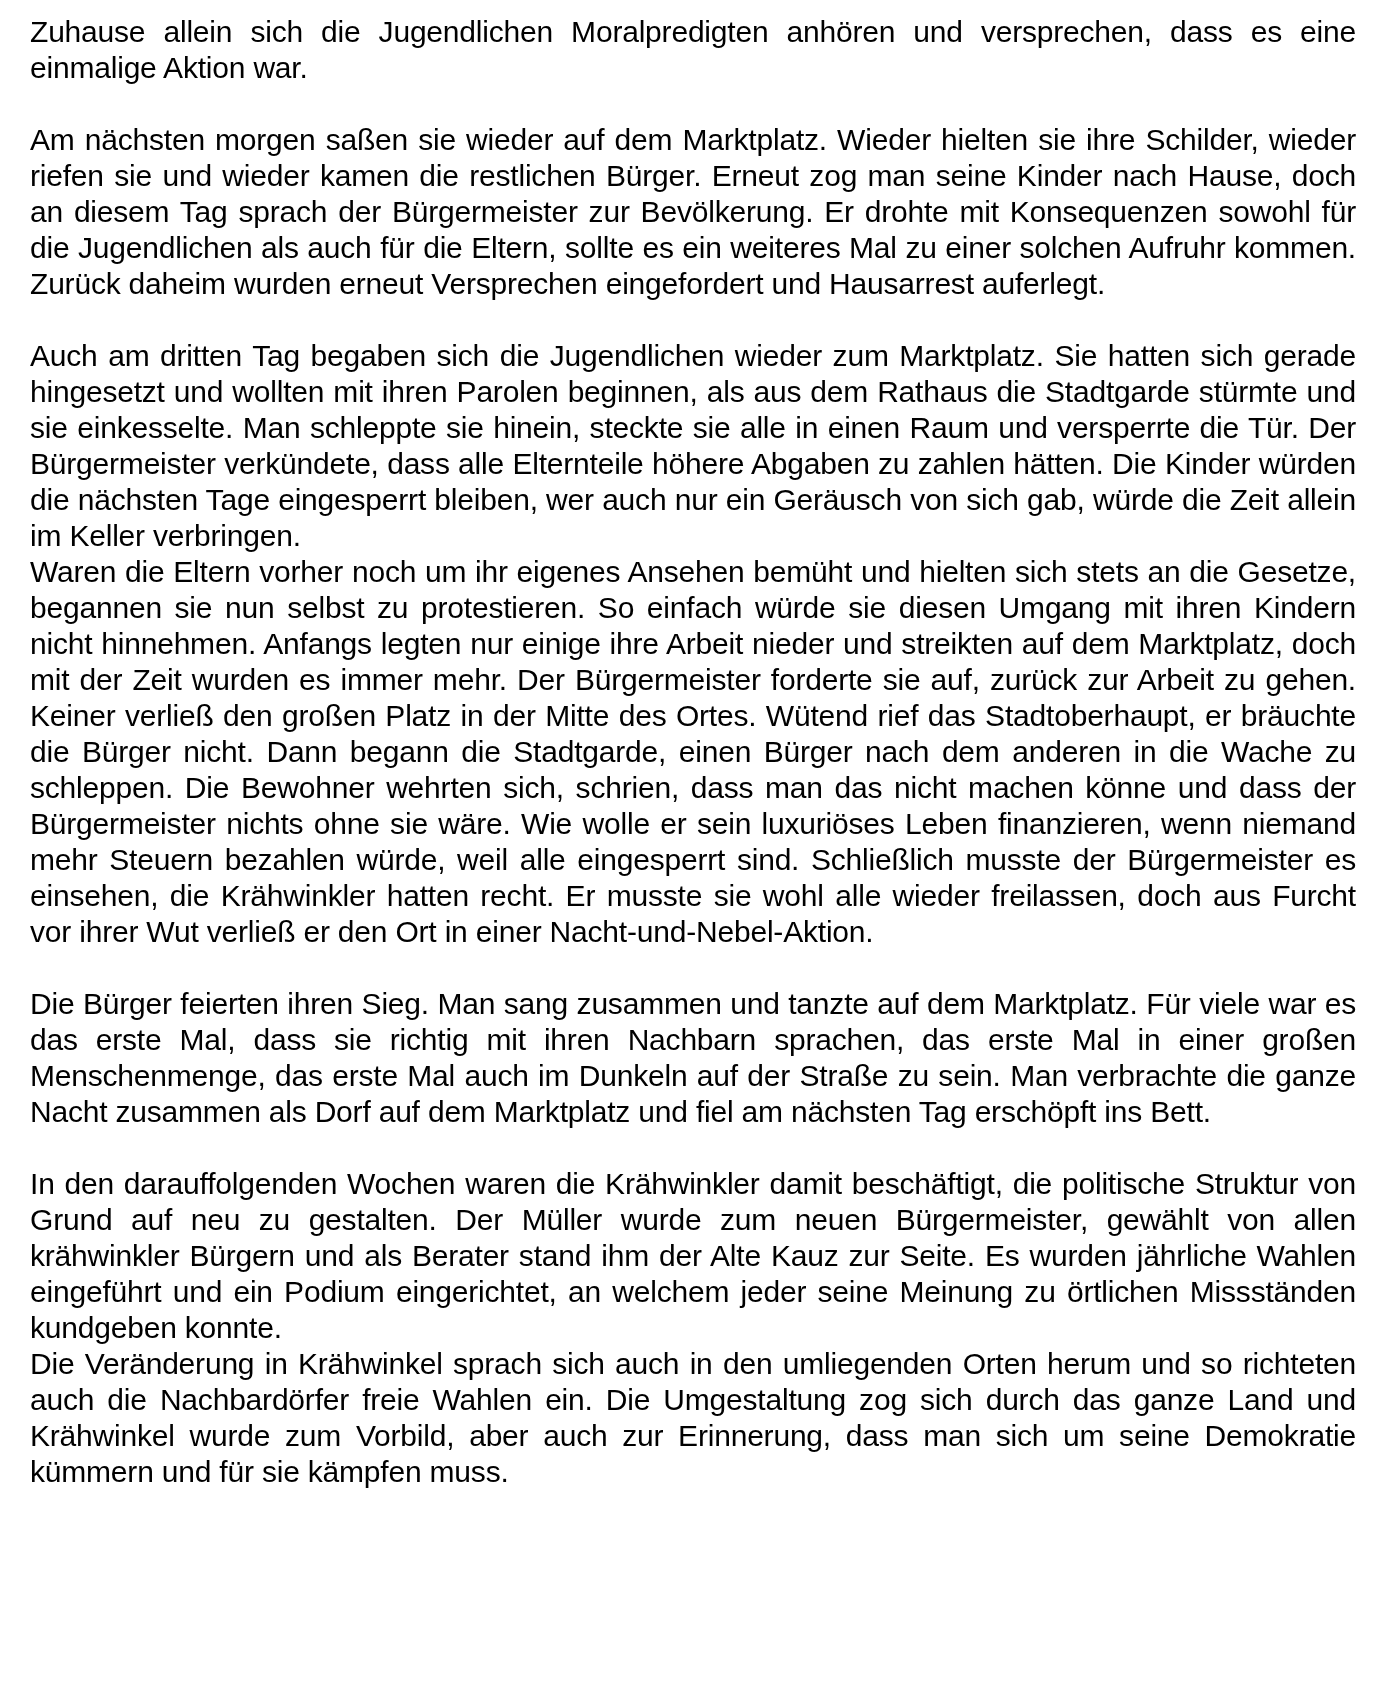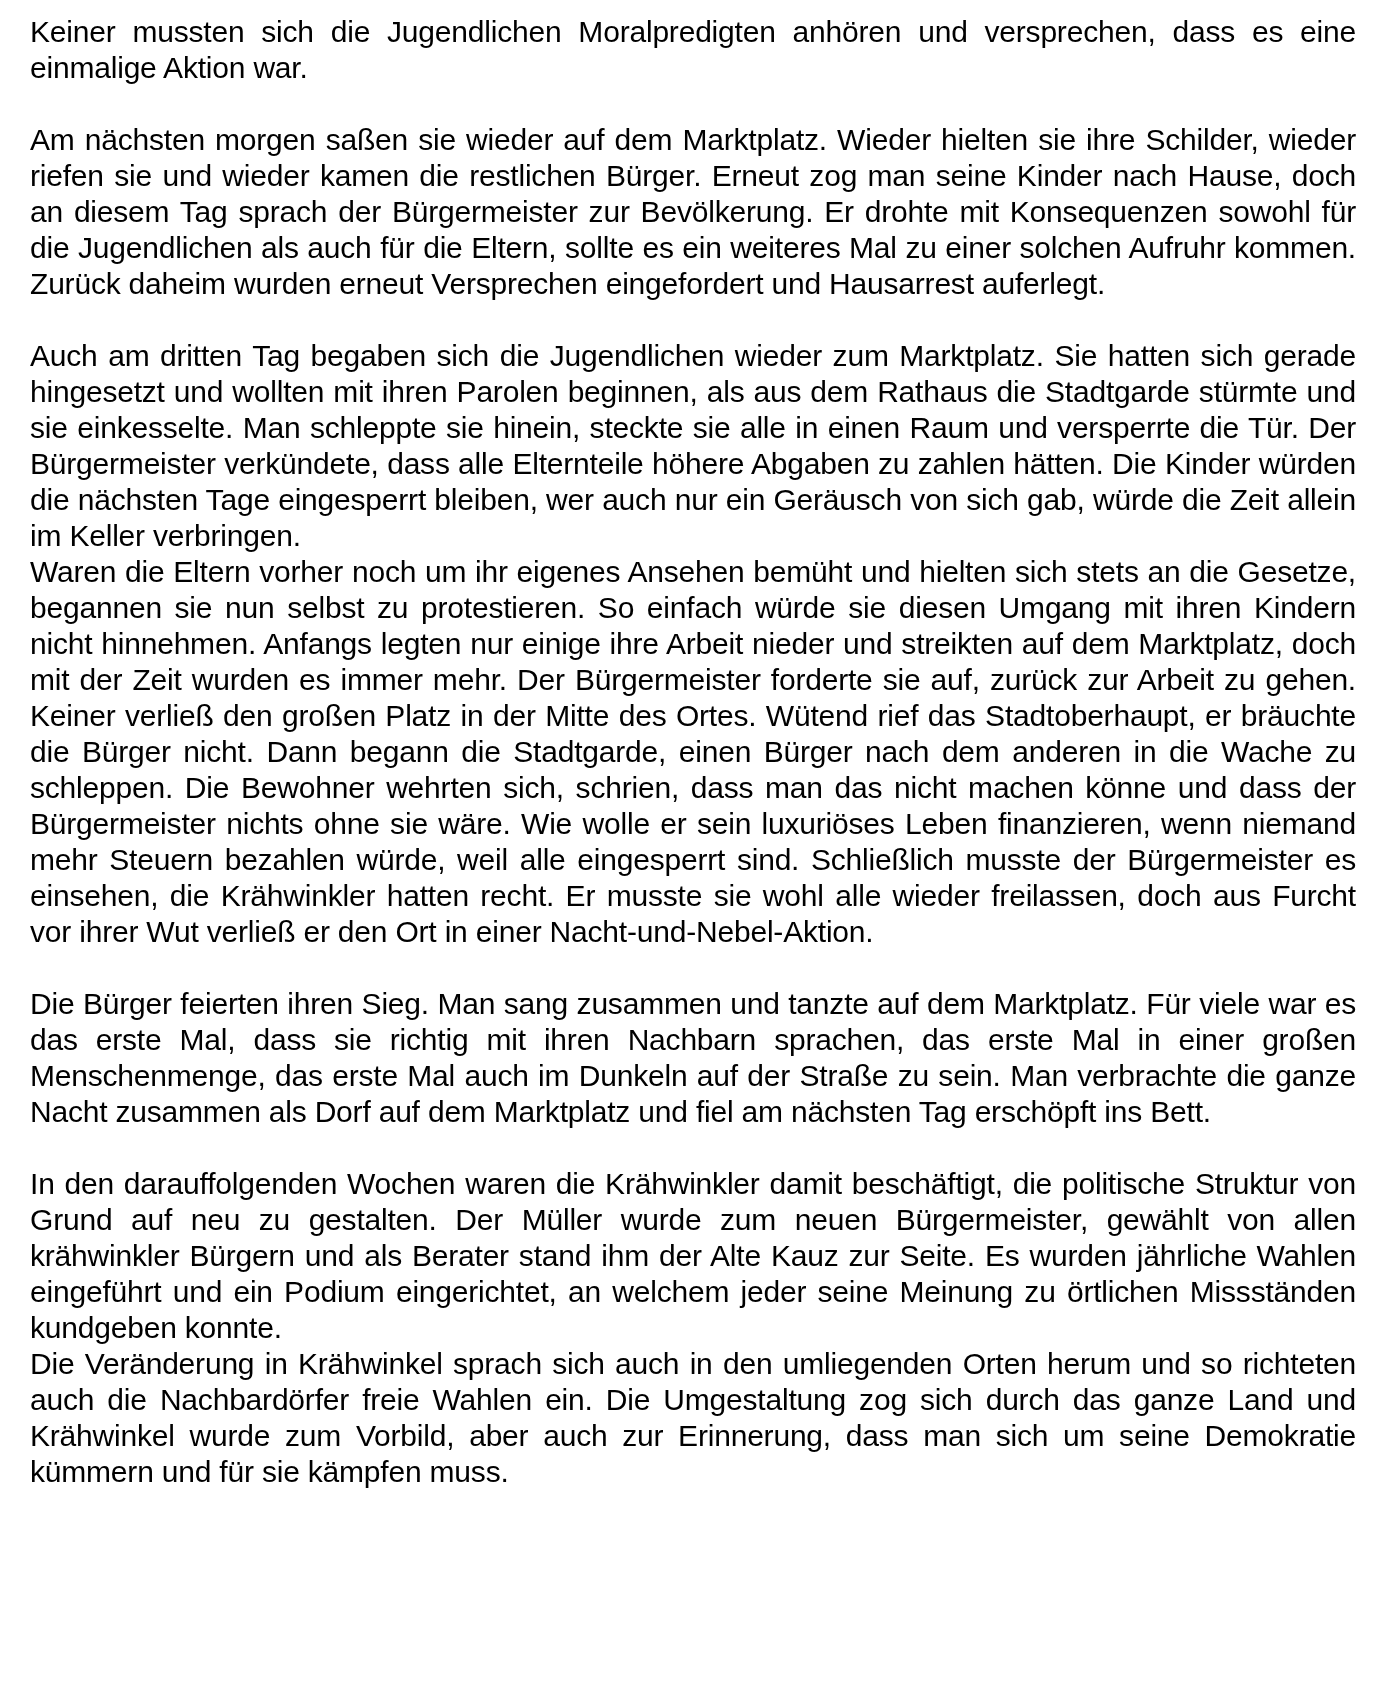--- a/index.html
+++ b/index.html
@@ -33,20 +33,20 @@
     color: #000000;
   }
   .para.gap-after {
     margin-bottom: 36px;
   }
 </style>
 </head>
 <body>
 
 <div class="page">
-  <p class="para gap-after">Keiner mussten sich die Jugendlichen Moralpredigten anhören und versprechen, dass es eine einmalige Aktion war.</p>
+  <p class="para gap-after">Zuhause allein sich die Jugendlichen Moralpredigten anhören und versprechen, dass es eine einmalige Aktion war.</p>
   <p class="para gap-after">Am nächsten morgen saßen sie wieder auf dem Marktplatz. Wieder hielten sie ihre Schilder, wieder riefen sie und wieder kamen die restlichen Bürger. Erneut zog man seine Kinder nach Hause, doch an diesem Tag sprach der Bürgermeister zur Bevölkerung. Er drohte mit Konsequenzen sowohl für die Jugendlichen als auch für die Eltern, sollte es ein weiteres Mal zu einer solchen Aufruhr kommen. Zurück daheim wurden erneut Versprechen eingefordert und Hausarrest auferlegt.</p>
   <p class="para">Auch am dritten Tag begaben sich die Jugendlichen wieder zum Marktplatz. Sie hatten sich gerade hingesetzt und wollten mit ihren Parolen beginnen, als aus dem Rathaus die Stadtgarde stürmte und sie einkesselte. Man schleppte sie hinein, steckte sie alle in einen Raum und versperrte die Tür. Der Bürgermeister verkündete, dass alle Elternteile höhere Abgaben zu zahlen hätten. Die Kinder würden die nächsten Tage eingesperrt bleiben, wer auch nur ein Geräusch von sich gab, würde die Zeit allein im Keller verbringen.</p>
   <p class="para gap-after">Waren die Eltern vorher noch um ihr eigenes Ansehen bemüht und hielten sich stets an die Gesetze, begannen sie nun selbst zu protestieren. So einfach würde sie diesen Umgang mit ihren Kindern nicht hinnehmen. Anfangs legten nur einige ihre Arbeit nieder und streikten auf dem Marktplatz, doch mit der Zeit wurden es immer mehr. Der Bürgermeister forderte sie auf, zurück zur Arbeit zu gehen. Keiner verließ den großen Platz in der Mitte des Ortes. Wütend rief das Stadtoberhaupt, er bräuchte die Bürger nicht. Dann begann die Stadtgarde, einen Bürger nach dem anderen in die Wache zu schleppen. Die Bewohner wehrten sich, schrien, dass man das nicht machen könne und dass der Bürgermeister nichts ohne sie wäre. Wie wolle er sein luxuriöses Leben finanzieren, wenn niemand mehr Steuern bezahlen würde, weil alle eingesperrt sind. Schließlich musste der Bürgermeister es einsehen, die Krähwinkler hatten recht. Er musste sie wohl alle wieder freilassen, doch aus Furcht vor ihrer Wut verließ er den Ort in einer Nacht-und-Nebel-Aktion.</p>
   <p class="para gap-after">Die Bürger feierten ihren Sieg. Man sang zusammen und tanzte auf dem Marktplatz. Für viele war es das erste Mal, dass sie richtig mit ihren Nachbarn sprachen, das erste Mal in einer großen Menschenmenge, das erste Mal auch im Dunkeln auf der Straße zu sein. Man verbrachte die ganze Nacht zusammen als Dorf auf dem Marktplatz und fiel am nächsten Tag erschöpft ins Bett.</p>
   <p class="para">In den darauffolgenden Wochen waren die Krähwinkler damit beschäftigt, die politische Struktur von Grund auf neu zu gestalten. Der Müller wurde zum neuen Bürgermeister, gewählt von allen krähwinkler Bürgern und als Berater stand ihm der Alte Kauz zur Seite. Es wurden jährliche Wahlen eingeführt und ein Podium eingerichtet, an welchem jeder seine Meinung zu örtlichen Missständen kundgeben konnte.</p>
   <p class="para">Die Veränderung in Krähwinkel sprach sich auch in den umliegenden Orten herum und so richteten auch die Nachbardörfer freie Wahlen ein. Die Umgestaltung zog sich durch das ganze Land und Krähwinkel wurde zum Vorbild, aber auch zur Erinnerung, dass man sich um seine Demokratie kümmern und für sie kämpfen muss.</p>
 </div>
 
 </body></html>

